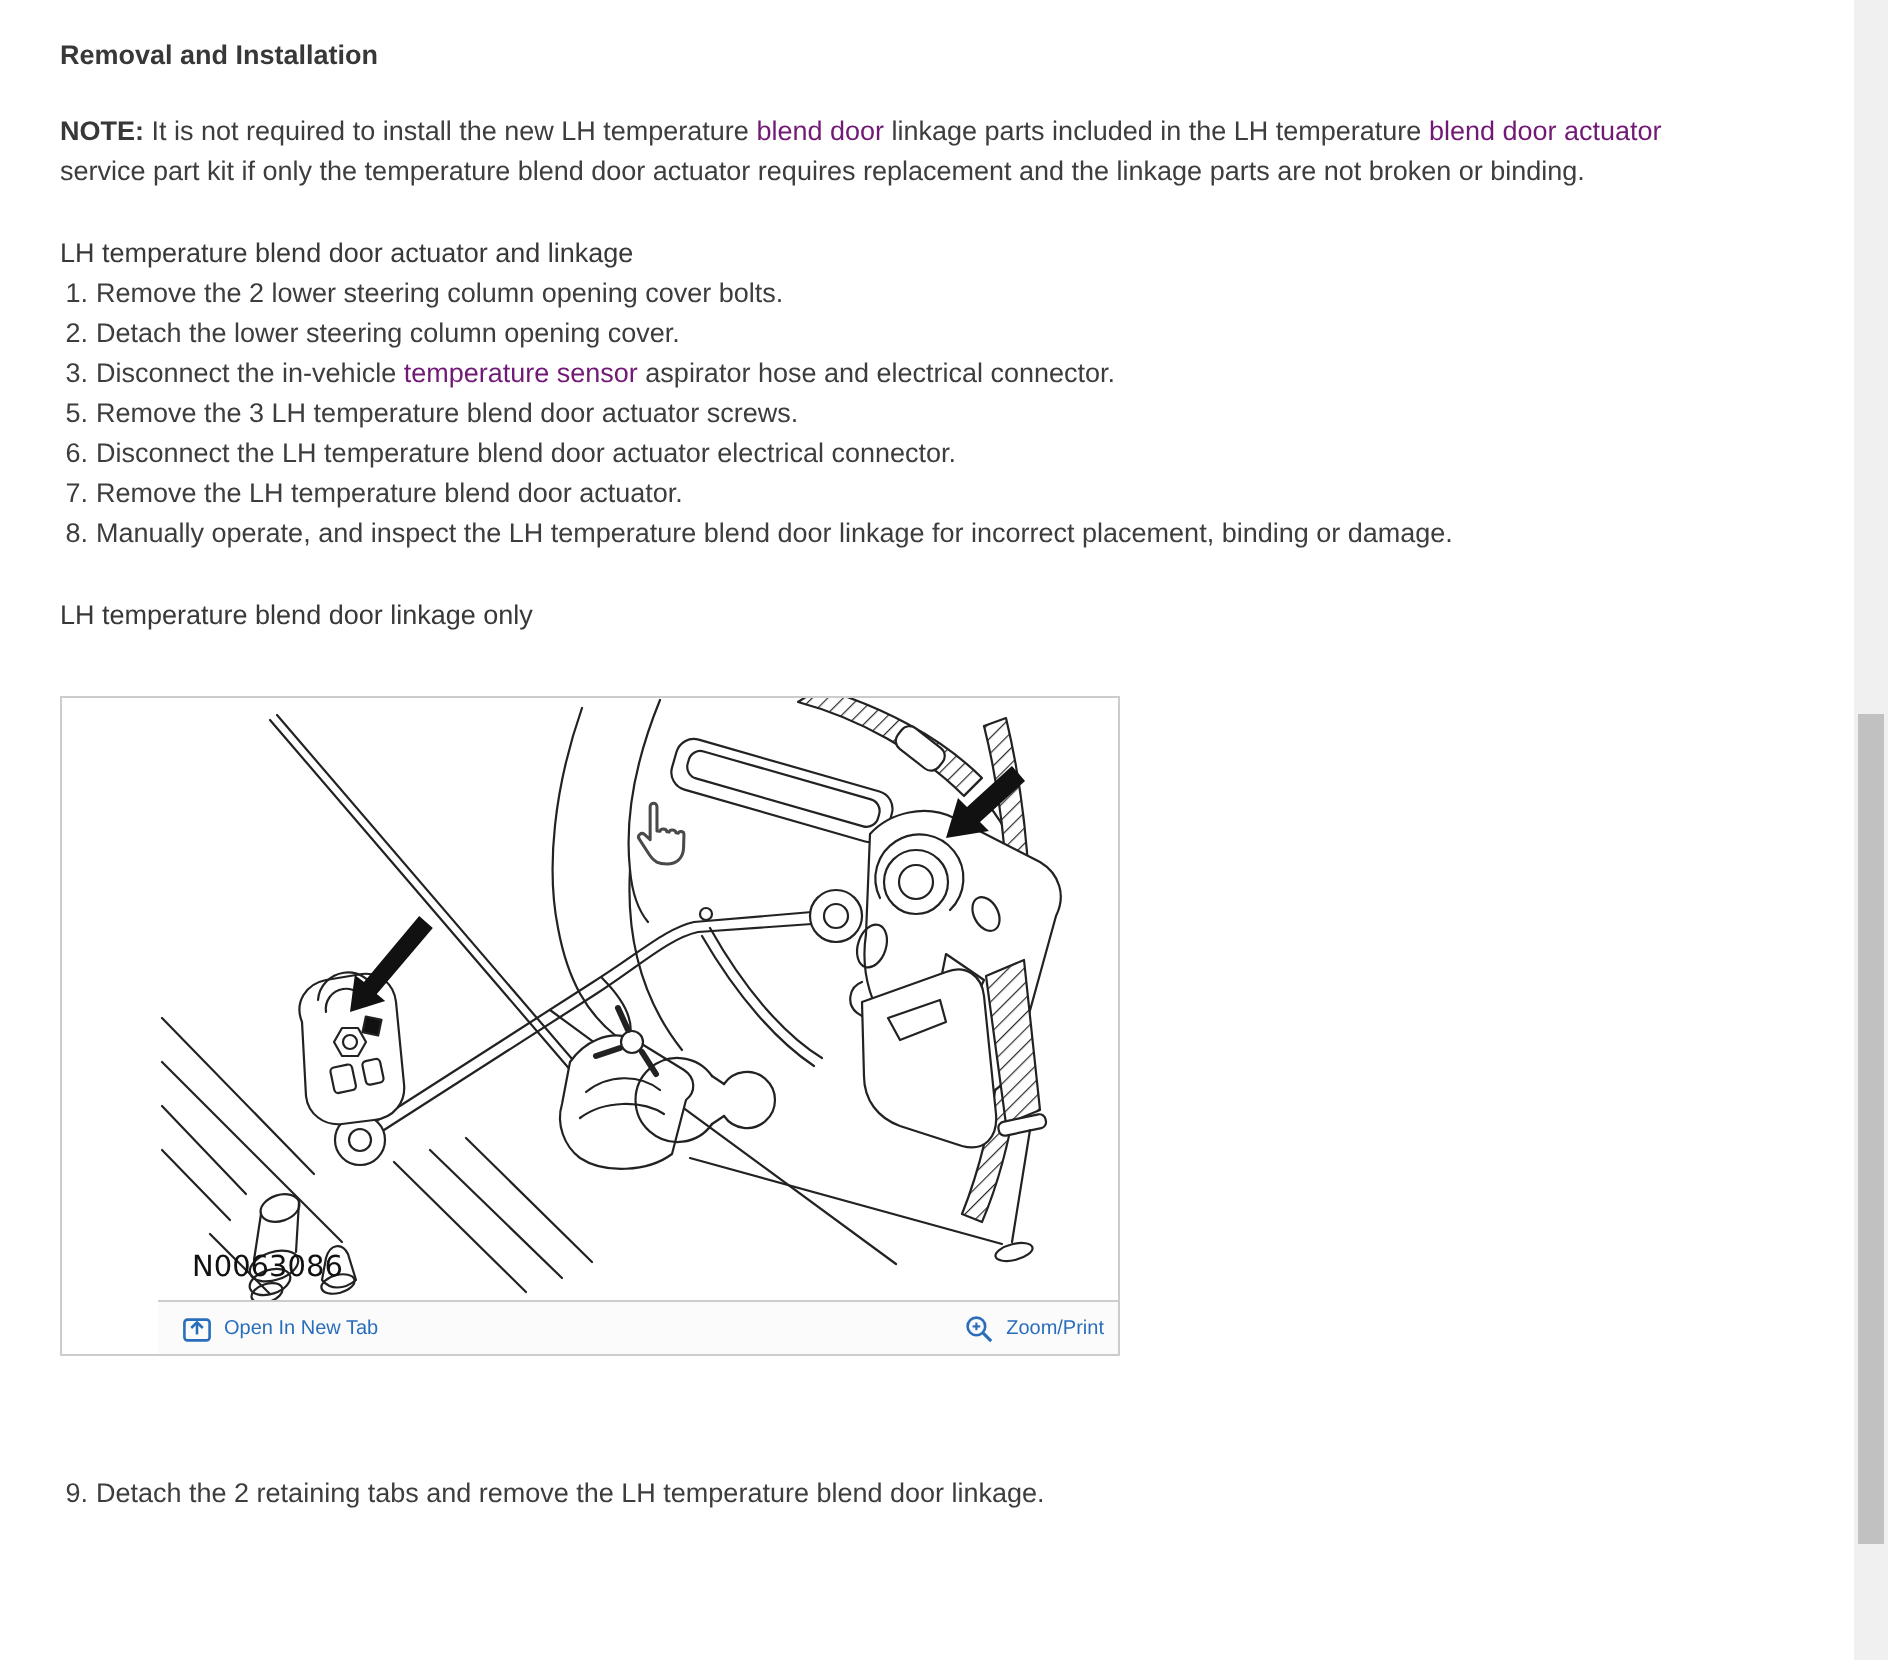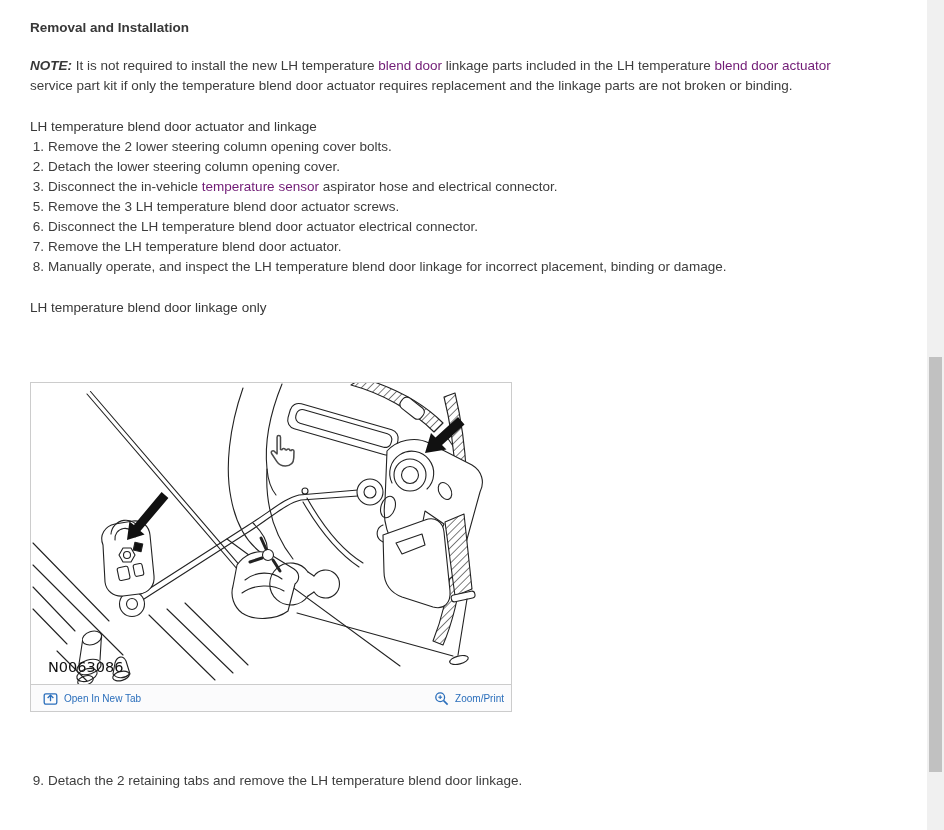--- a/index.html
+++ b/index.html
@@ -5,27 +5,27 @@
   html,body{margin:0;padding:0;}
   body{
     width:944px;height:830px;overflow:hidden;position:relative;
     background:#ffffff;color:#3d3d3d;
     font-family:"Liberation Sans",sans-serif;font-size:13.5px;
   }
   .content{padding:20px 0 0 30px;width:880px;}
   .title{font-weight:bold;line-height:16px;color:#383838;}
   .note{margin-top:20px;}
   .note-line{line-height:20px;white-space:nowrap;}
-  .b{font-weight:bold;color:#383838;font-style:italic;}
+  .b{font-weight:bold;color:#383838;}
   a{color:#701a75;text-decoration:none;cursor:pointer;}
   .sec-heading{margin-top:23px;line-height:16px;font-weight:normal;color:#383838;}
   .steps{margin-top:2px;}
   .step{line-height:20px;white-space:nowrap;}
   .step .num{display:inline-block;min-width:14px;text-align:right;margin-right:4px;}
-  .figure-box{margin-top:66px;width:480px;border:1px solid #cccccc;background:#fff;}
+  .figure-box{margin-top:32px;width:480px;border:1px solid #cccccc;background:#fff;padding-left:48px;}
   .figure-canvas{height:301px;position:relative;cursor:pointer;}
   .figure-canvas svg{display:block;}
   .figure-footer{
     height:26px;border-top:1px solid #cccccc;background:#fbfbfc;
     display:flex;align-items:center;justify-content:space-between;
     padding:0 7px 0 12px;font-size:10px;
   }
   .fig-link{display:flex;align-items:center;gap:6px;color:#2a6ebb;}
   .fig-link svg{flex:0 0 auto;}
   .step9{margin-top:59px;}

